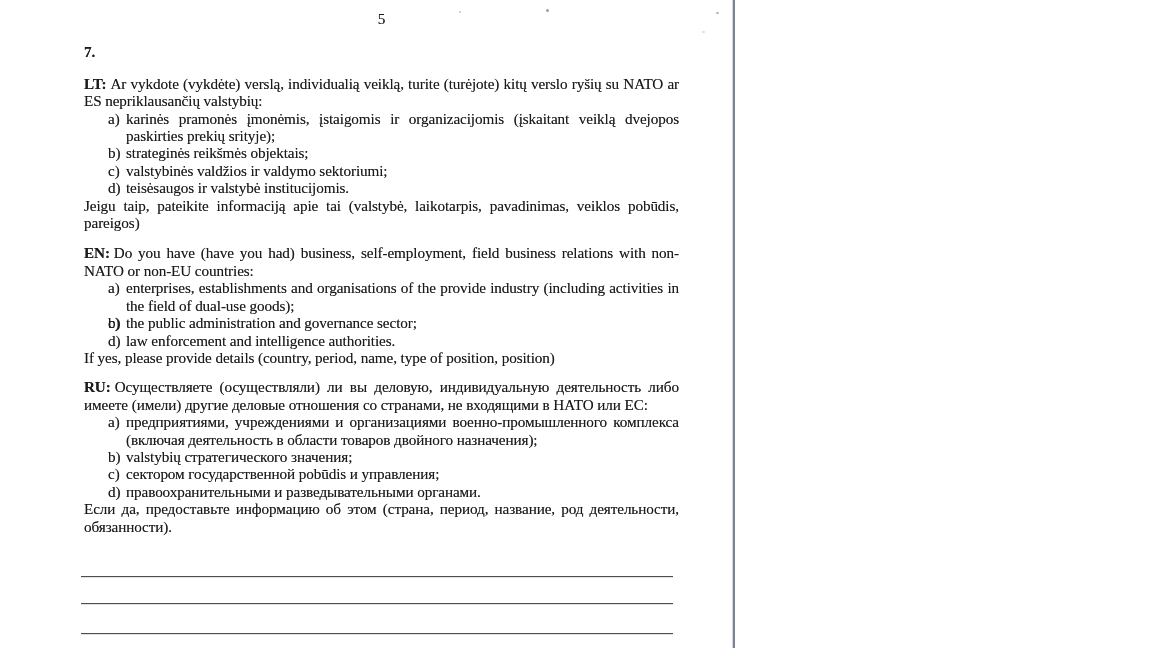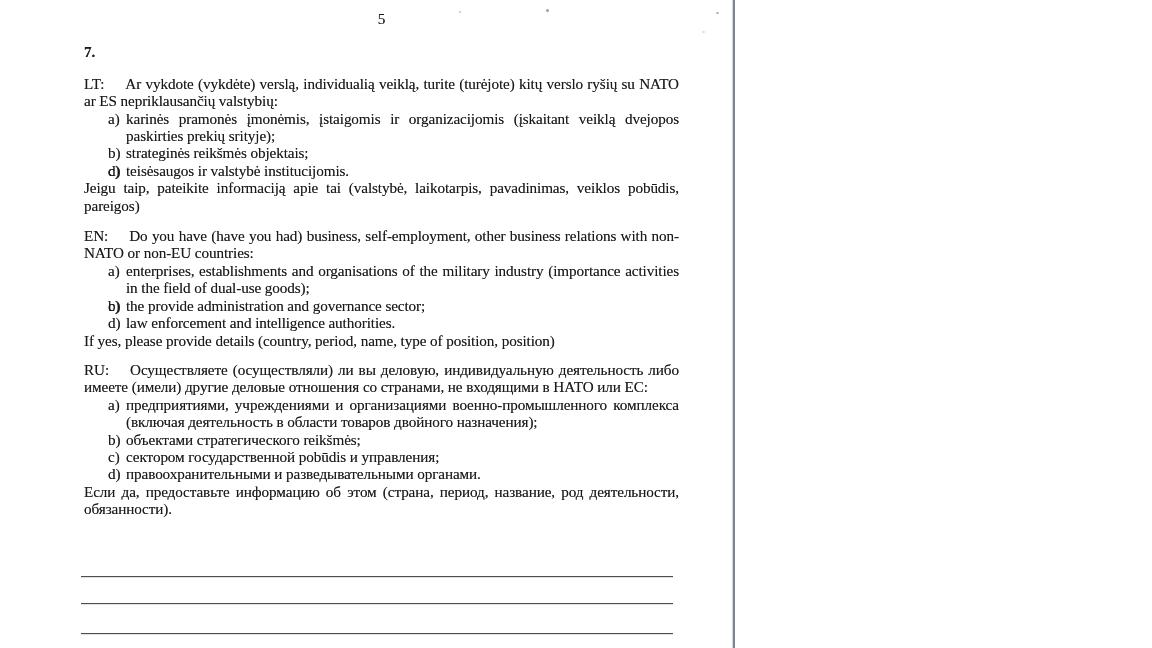--- a/index.html
+++ b/index.html
@@ -32,22 +32,22 @@
   }
   .doc-section { margin: 0; }
   .sec-lt { margin-top: 14px; }
   .sec-en { margin-top: 13px; }
   .sec-ru { margin-top: 12px; }
   .para {
     margin: 0;
     text-align: justify;
   }
   .lang-label {
-    font-weight: normal;
-    margin-right: 21px;
+    font-weight: bold;
+    margin-right: 4px;
   }
   .item {
     position: relative;
     padding-left: 42px;
     text-align: justify;
   }
   .item .marker {
     position: absolute;
     left: 24px;
     top: 0;
@@ -88,38 +88,38 @@
 <div class="page">
   <div class="content">
 
     <div class="page-number">5</div>
     <div class="question-number">7.</div>
 
     <div class="doc-section sec-lt">
       <p class="para"><b class="lang-label">LT:</b><span>Ar vykdote (vykdėte) verslą, individualią veiklą, turite (turėjote) kitų verslo ryšių su NATO ar ES nepriklausančių valstybių:</span></p>
       <div class="item"><span class="marker">a)</span><span>karinės pramonės įmonėmis, įstaigomis ir organizacijomis (įskaitant veiklą dvejopos paskirties prekių srityje);</span></div>
       <div class="item"><span class="marker">b)</span><span>strateginės reikšmės objektais;</span></div>
-      <div class="item"><span class="marker">c)</span></div>
+      <div class="item"><span class="marker">c)</span><span>valstybinės valdžios ir valdymo sektoriumi;</span></div>
       <div class="item"><span class="marker">d)</span><span>teisėsaugos ir valstybė institucijomis.</span></div>
       <p class="para">Jeigu taip, pateikite informaciją apie tai (valstybė, laikotarpis, pavadinimas, veiklos pobūdis, pareigos)</p>
     </div>
 
     <div class="doc-section sec-en">
-      <p class="para"><b class="lang-label">EN:</b><span>Do you have (have you had) business, self-employment, other business relations with non-NATO or non-EU countries:</span></p>
-      <div class="item"><span class="marker">a)</span><span>enterprises, establishments and organisations of the military industry (importance activities in the field of dual-use goods);</span></div>
+      <p class="para"><b class="lang-label">EN:</b><span>Do you have (have you had) business, self-employment, field business relations with non-NATO or non-EU countries:</span></p>
+      <div class="item"><span class="marker">a)</span><span>enterprises, establishments and organisations of the provide industry (including activities in the field of dual-use goods);</span></div>
       <div class="item"><span class="marker">b)</span></div>
-      <div class="item"><span class="marker">c)</span><span>the provide administration and governance sector;</span></div>
+      <div class="item"><span class="marker">c)</span><span>the public administration and governance sector;</span></div>
       <div class="item"><span class="marker">d)</span><span>law enforcement and intelligence authorities.</span></div>
       <p class="para">If yes, please provide details (country, period, name, type of position, position)</p>
     </div>
 
     <div class="doc-section sec-ru">
       <p class="para"><b class="lang-label">RU:</b><span>Осуществляете (осуществляли) ли вы деловую, индивидуальную деятельность либо имеете (имели) другие деловые отношения со странами, не входящими в НАТО или ЕС:</span></p>
       <div class="item"><span class="marker">a)</span><span>предприятиями, учреждениями и организациями военно-промышленного комплекса (включая деятельность в области товаров двойного назначения);</span></div>
-      <div class="item"><span class="marker">b)</span><span>объектами стратегического reikšmės;</span></div>
+      <div class="item"><span class="marker">b)</span><span>valstybių стратегического значения;</span></div>
       <div class="item"><span class="marker">c)</span><span>сектором государственной pobūdis и управления;</span></div>
       <div class="item"><span class="marker">d)</span><span>правоохранительными и разведывательными органами.</span></div>
       <p class="para">Если да, предоставьте информацию об этом (страна, период, название, род деятельности, обязанности).</p>
     </div>
 
   </div>
 
   <div class="answer-line line-1"></div>
   <div class="answer-line line-2"></div>
   <div class="answer-line line-3"></div>

